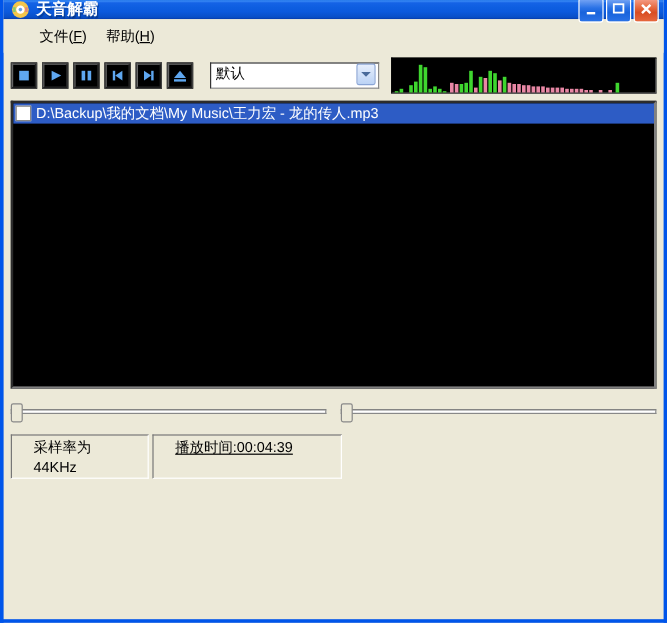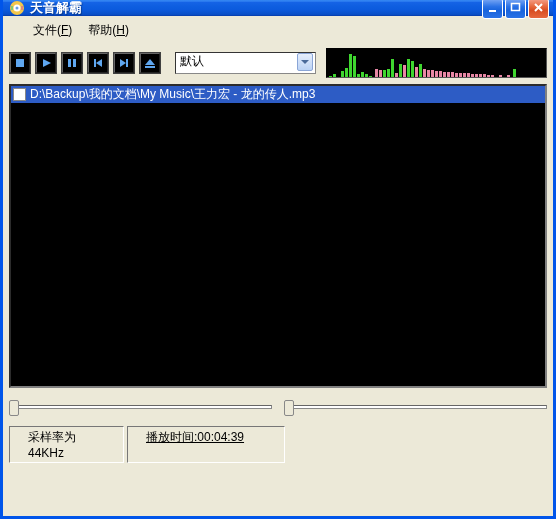--- a/index.html
+++ b/index.html
@@ -124,21 +124,21 @@
     flex: 1;
     height: 30px;
     background: #000;
     border: 1px inset #555;
     margin-left: 6px;
     position: relative;
     overflow: hidden;
   }
   .playlist {
     margin: 0 6px;
-    height: 304px;
+    height: 240px;
     background: #000;
     border: 2px inset #808080;
     overflow: hidden;
   }
   .pl-row {
     display: flex;
     align-items: center;
     height: 17px;
     background: #2d5cc5;
     padding-left: 2px;

